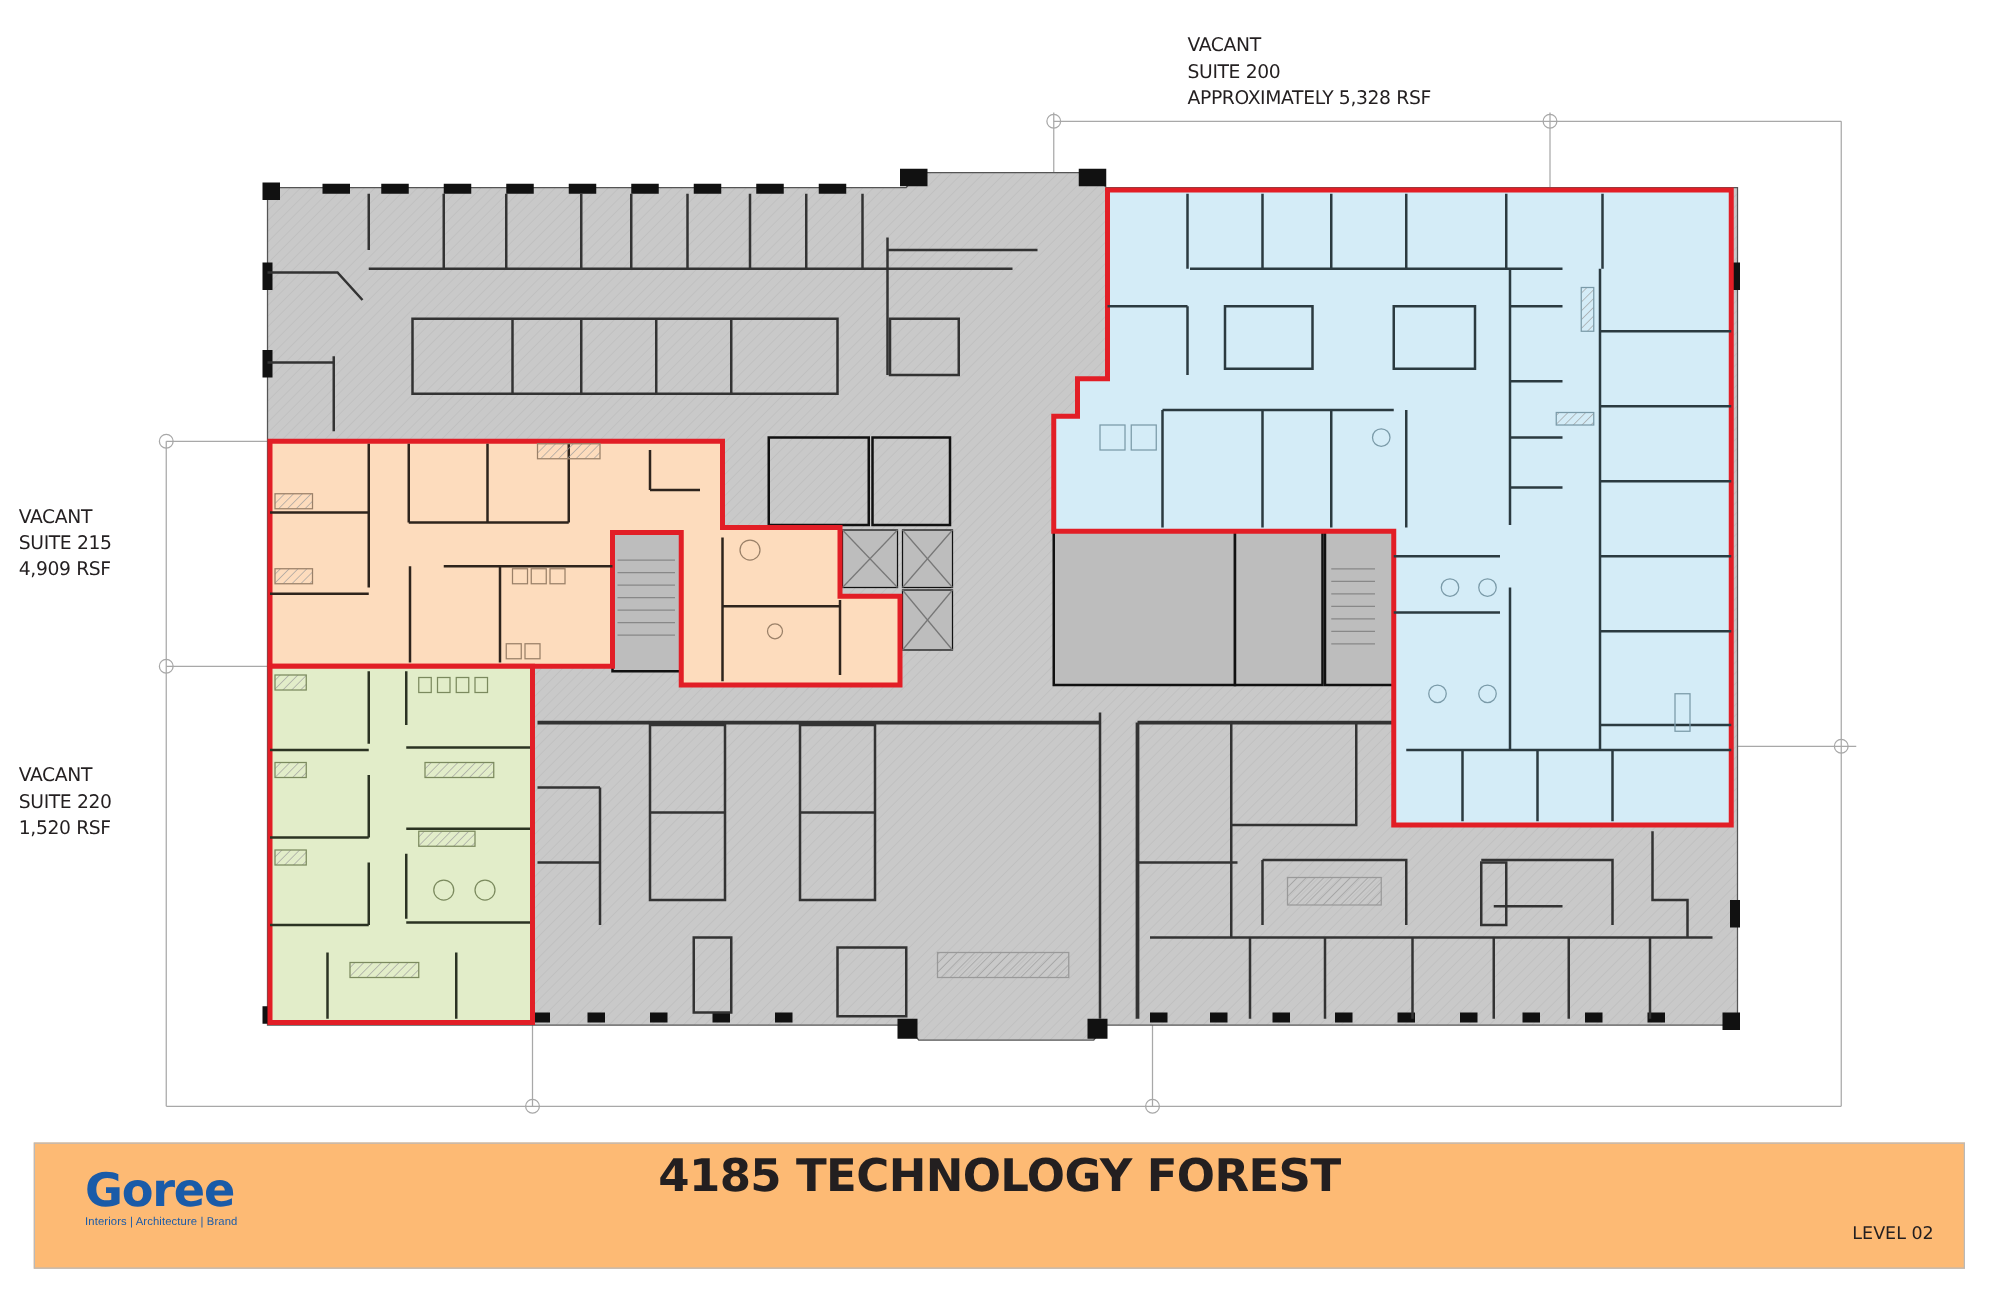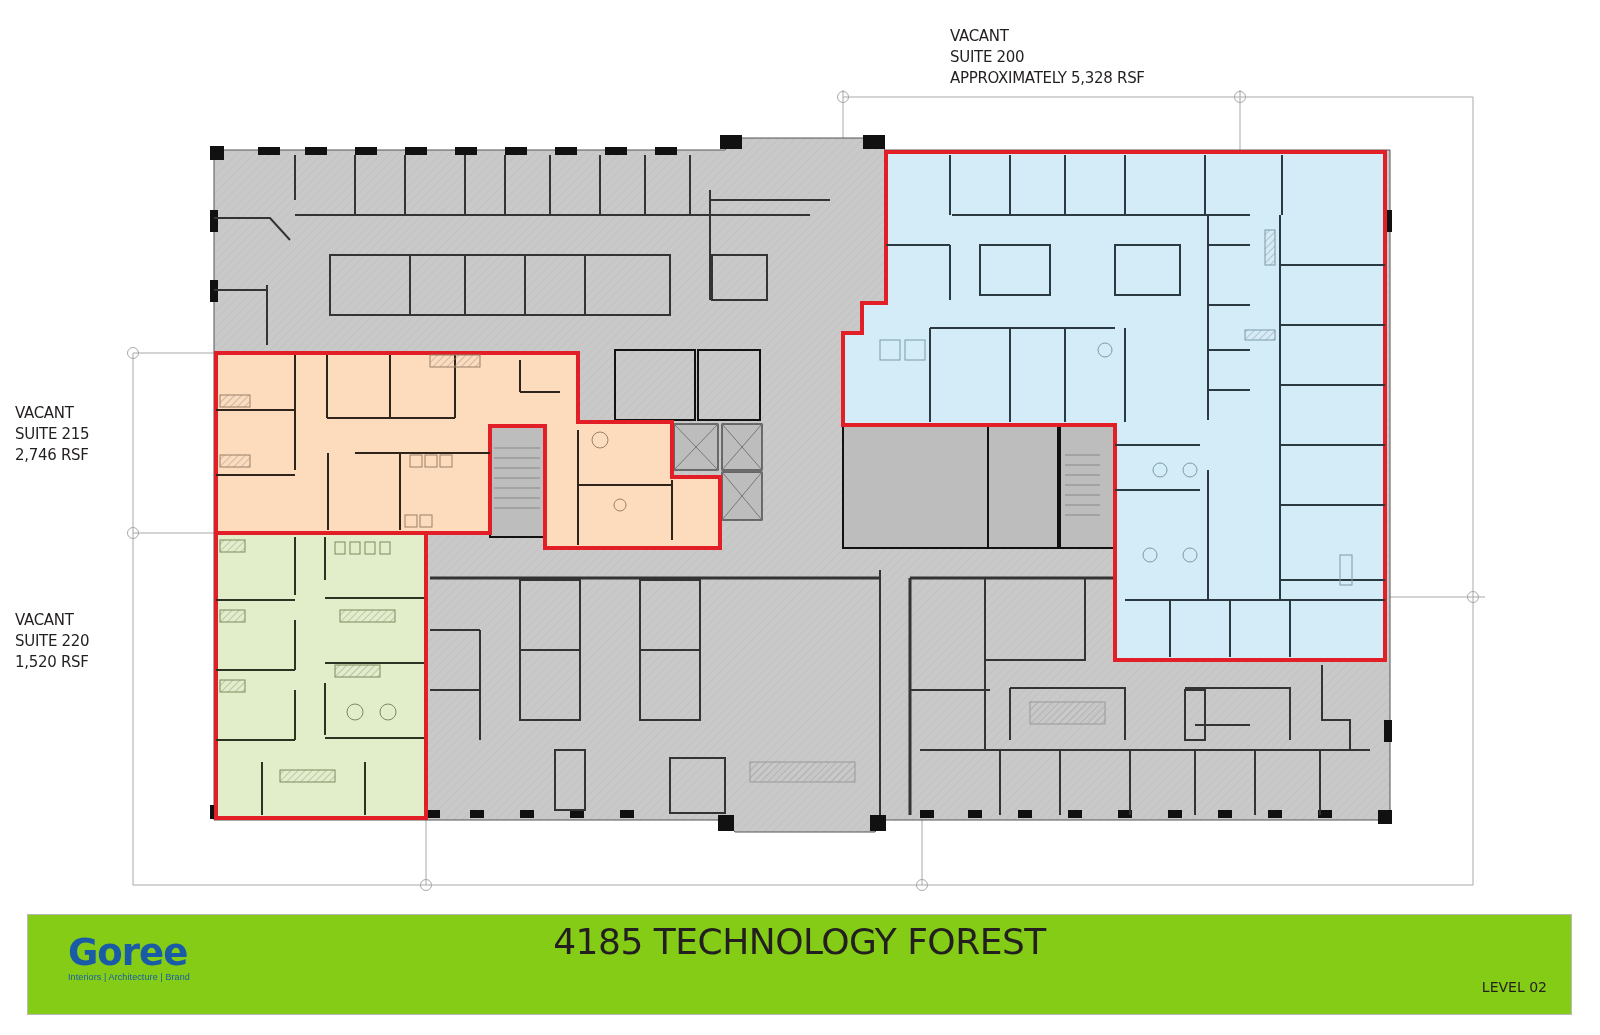--- a/index.html
+++ b/index.html
@@ -1,38 +1,38 @@
 <!DOCTYPE html>
 <html><head>
 <meta charset="utf-8">
 <style>
   html, body { margin:0; padding:0; background:#ffffff; }
   body { width:1600px; height:1035px; position:relative; overflow:hidden; font-family:"Liberation Sans", sans-serif; }
   .label { position:absolute; text-align:left; color:#231f20; font-size:15px; line-height:21px; font-family:"DejaVu Sans", sans-serif; letter-spacing:-0.3px; }
   #plan { position:absolute; left:0; top:0; }
-  .titleblock { position:absolute; left:27px; top:914px; width:1545px; height:101px; border:1px solid #b9b9b9; box-sizing:border-box; background:#84cc16; }
+  .titleblock { position:absolute; left:27px; top:914px; width:1545px; height:101px; border:1px solid #b9b9b9; box-sizing:border-box; background:#fdba74; }
   .logo { position:absolute; left:40px; top:18px; }
   .logo-word { font-family:"DejaVu Sans", sans-serif; font-weight:bold; font-size:37px; color:#1a5ba8; letter-spacing:-1px; line-height:40px; }
   .logo-tag { font-family:"Liberation Sans", sans-serif; font-size:9px; color:#1a5ba8; margin-top:-1px; letter-spacing:0.1px; }
-  .main-title { position:absolute; left:0; width:100%; top:6px; text-align:center; font-family:"DejaVu Sans", sans-serif; font-weight:normal; font-size:36px; color:#231f20; letter-spacing:-0.5px; }
+  .main-title { position:absolute; left:0; width:100%; top:6px; text-align:center; font-family:"DejaVu Sans", sans-serif; font-weight:bold; font-size:36px; color:#231f20; letter-spacing:-0.5px; }
   .sub-title { position:absolute; left:0; width:100%; top:58px; text-align:center; font-family:"DejaVu Sans", sans-serif; font-size:13px; color:#231f20; }
   .level { position:absolute; right:24px; top:64px; font-family:"DejaVu Sans", sans-serif; font-size:14px; color:#231f20; }
 </style>
 </head>
 <body>
 
 <div class="label" style="left:950px; top:26px; width:240px;">
   <div>VACANT</div>
   <div>SUITE 200</div>
   <div>APPROXIMATELY 5,328 RSF</div>
 </div>
 <div class="label" style="left:15px; top:403px; width:105px;">
   <div>VACANT</div>
   <div>SUITE 215</div>
-  <div>2,746 RSF</div>
+  <div>4,909 RSF</div>
 </div>
 <div class="label" style="left:15px; top:610px; width:105px;">
   <div>VACANT</div>
   <div>SUITE 220</div>
   <div>1,520 RSF</div>
 </div>
 
 <svg id="plan" width="1600" height="910" viewBox="0 0 1600 910">
   <defs>
     <pattern id="hatch" width="6" height="6" patternUnits="userSpaceOnUse" patternTransform="rotate(45)">

